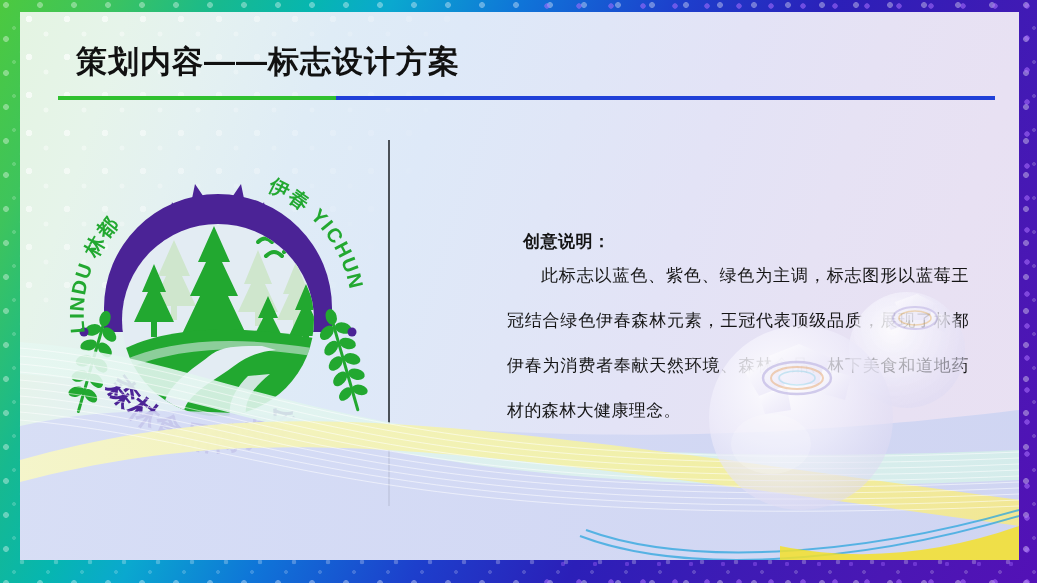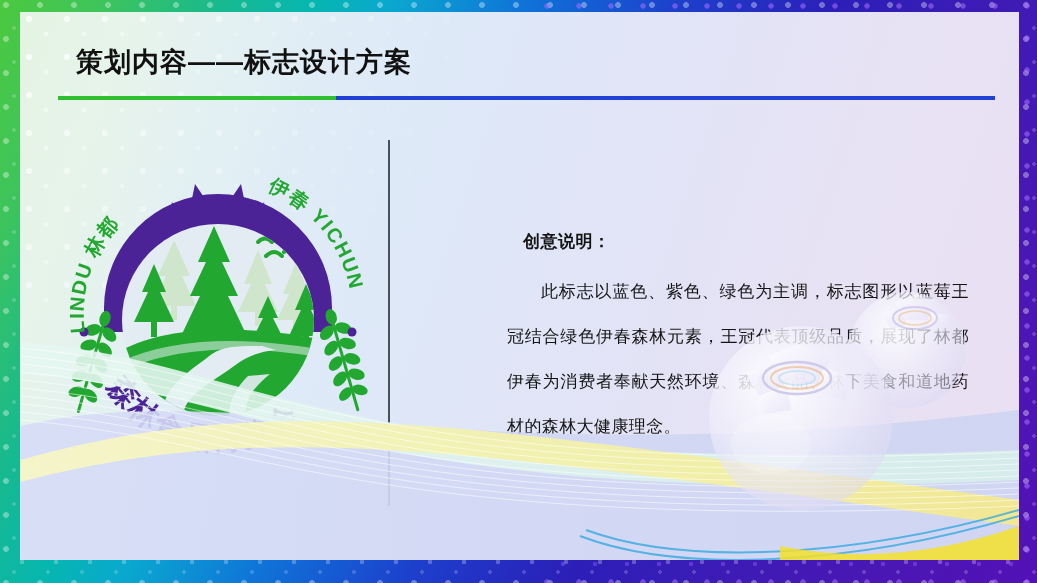--- a/index.html
+++ b/index.html
@@ -97,21 +97,21 @@
 
   
   .header {
     position: absolute;
     left: 38px;
     top: 28px;
     width: 920px;
     height: 64px;
   }
   .slide-title {
-    font-size: 27px;
+    font-size: 31px;
     font-weight: bold;
     color: #111111;
     letter-spacing: 1px;
     line-height: 44px;
     white-space: nowrap;
     margin: 0;
     padding-left: 18px;
   }
   .title-rule {
     position: absolute;
@@ -156,21 +156,21 @@
   .copy {
     position: absolute;
     left: 487px;
     top: 218px;
     width: 462px;
   }
   .copy-heading {
     font-size: 17px;
     font-weight: bold;
     color: #141414;
-    margin: 0 0 16px 16px;
+    margin: 0 0 0 16px;
     letter-spacing: .5px;
   }
   .copy-body {
     font-size: 17px;
     color: #141414;
     line-height: 45px;
     margin: 0;
     text-indent: 34px;
     text-align: justify;
     text-justify: inter-ideograph;

